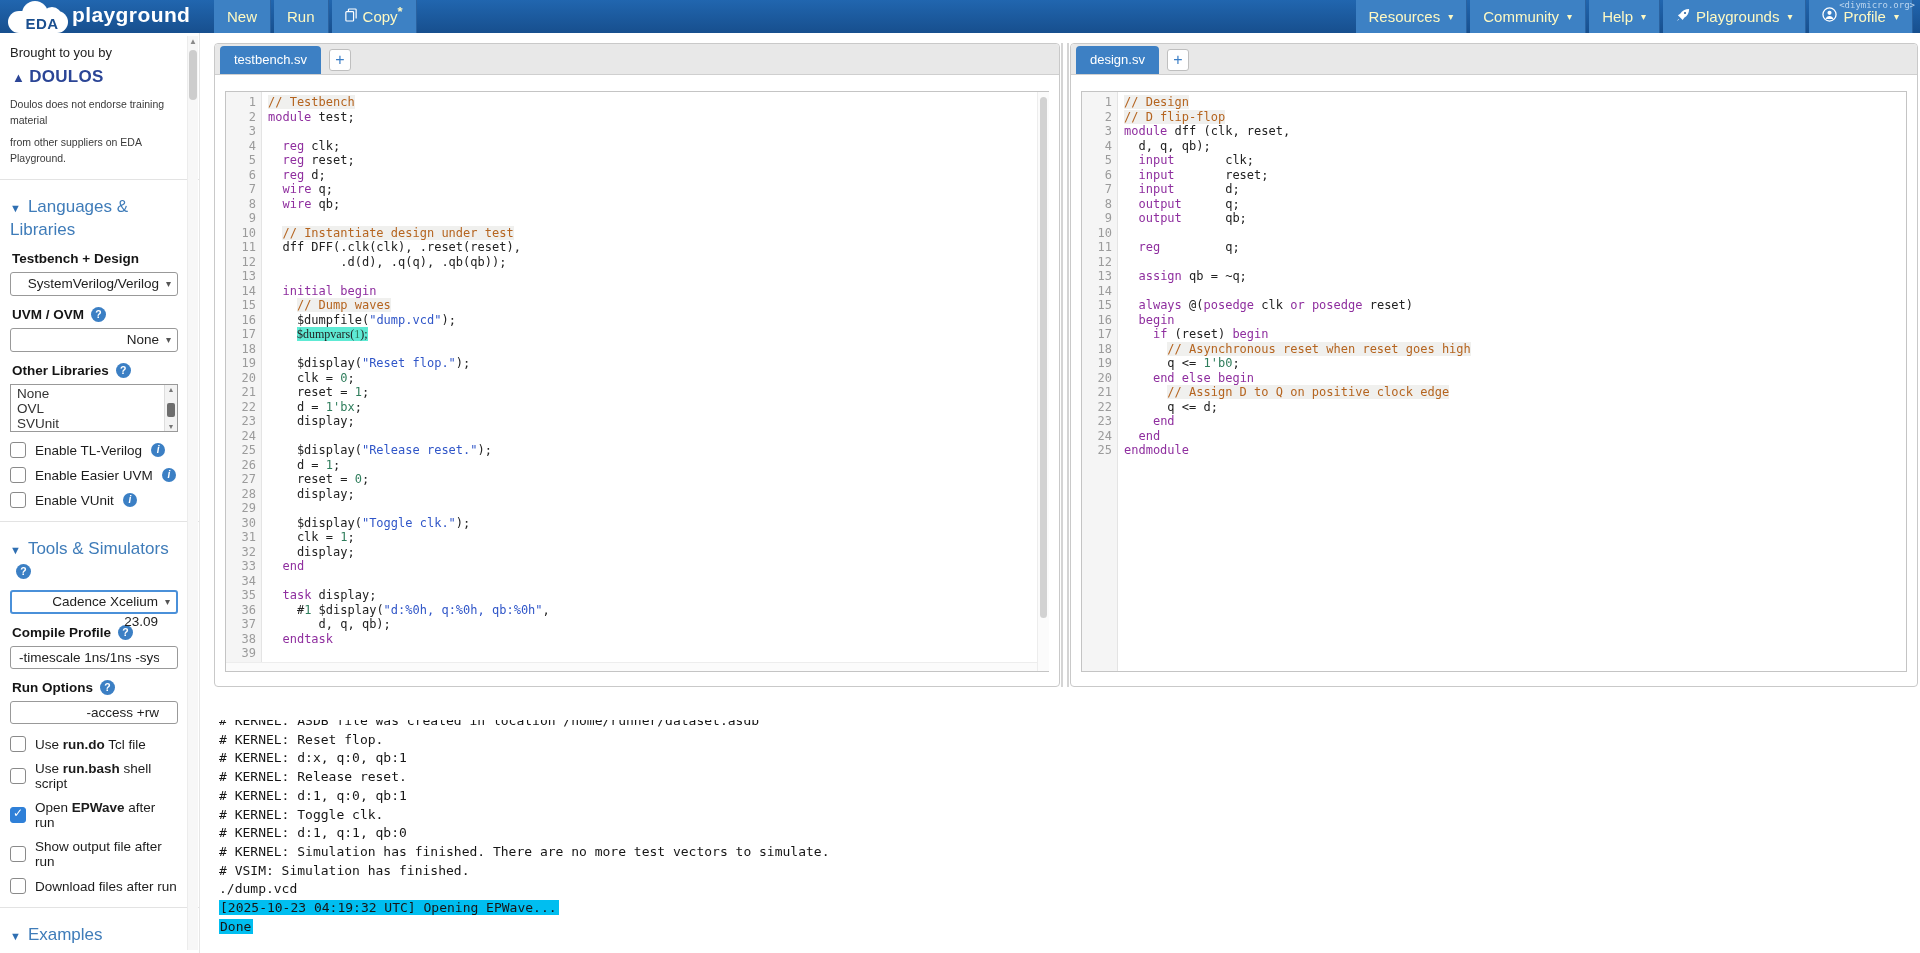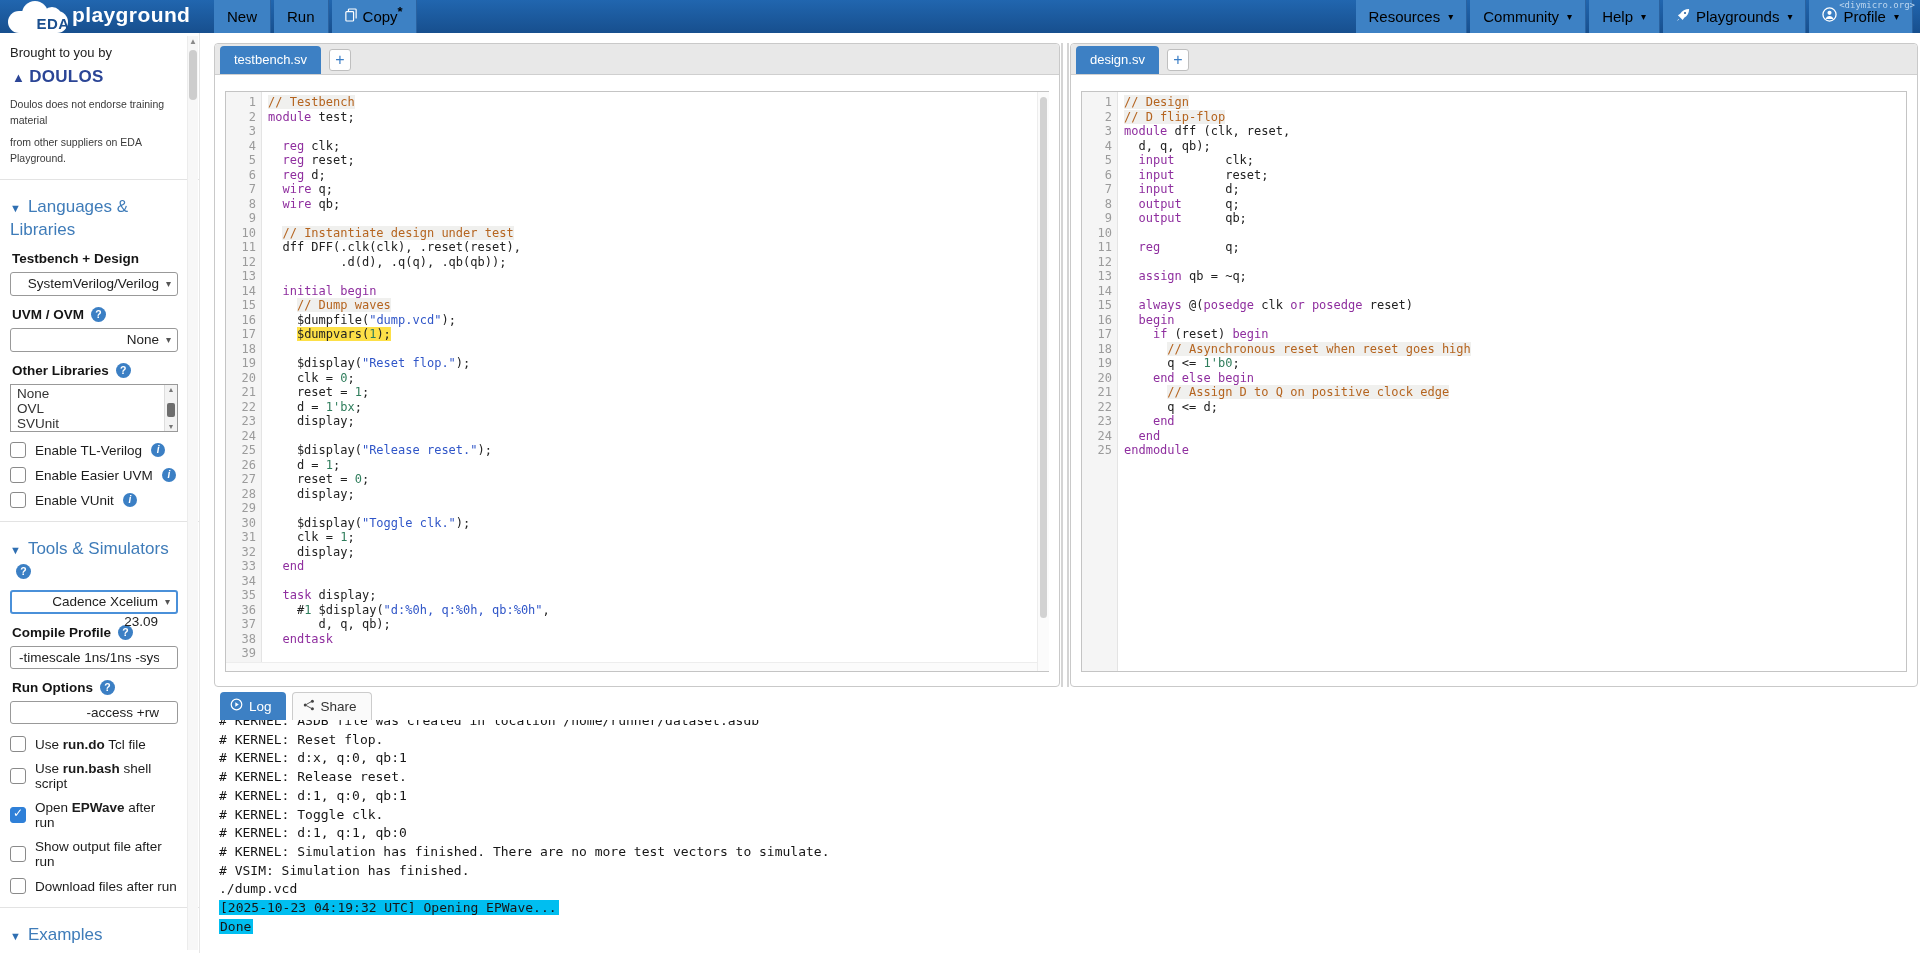--- a/index.html
+++ b/index.html
@@ -7,27 +7,27 @@
     font-family:"Liberation Sans","DejaVu Sans",sans-serif;}
 
   
   .navbar{position:absolute;left:0;top:0;right:0;height:33px;
     background:linear-gradient(#2166af,#174f8e);z-index:20;}
   .logo{position:absolute;left:8px;top:1px;display:flex;align-items:flex-start;z-index:25;}
   .cloud{position:relative;width:62px;height:34px;}
   .cloud-puff{position:absolute;left:14px;top:0;width:26px;height:26px;background:#fff;border-radius:50%;}
   .cloud-puff2{position:absolute;left:34px;top:6px;width:20px;height:20px;background:#fff;border-radius:50%;}
   .cloud-body{position:absolute;left:0;bottom:2px;width:60px;height:22px;background:#fff;border-radius:11px;}
-  .cloud-txt{position:absolute;left:18px;bottom:3px;width:54px;text-align:center;
+  .cloud-txt{position:absolute;left:7px;bottom:3px;width:54px;text-align:center;
     color:#1b4f8f;font-weight:700;font-size:15px;letter-spacing:0.5px;}
   .logo-word{color:#fff;font-weight:700;font-size:21px;letter-spacing:0.4px;margin:2px 0 0 2px;}
   .nav-left{position:absolute;left:214px;top:0;display:flex;height:33px;}
   .nav-right{position:absolute;right:4px;top:0;display:flex;height:33px;}
   .nav-btn{background:#3d81c4;border-right:1px solid #2a62a0;margin-right:3px;cursor:pointer;
-    color:#000000;font-size:15px;line-height:33px;padding:0 13px;display:flex;align-items:center;gap:6px;white-space:nowrap;}
+    color:#fef9c3;font-size:15px;line-height:33px;padding:0 13px;display:flex;align-items:center;gap:6px;white-space:nowrap;}
   .nav-caret{font-size:10px;margin-left:2px;}
   .sup{font-weight:700;font-size:13px;vertical-align:super;line-height:0;}
   .corner-text{position:absolute;right:5px;top:0;z-index:26;color:#bcd6ef;font-size:9px;
     font-family:"DejaVu Sans Mono","Liberation Mono",monospace;}
 
   
   .sidebar{position:absolute;left:0;top:33px;width:200px;bottom:0;background:#fff;
     border-right:1px solid #e6e6e6;padding:12px 22px 0 10px;}
   .sb-scroll{position:absolute;right:1px;top:3px;bottom:3px;width:11px;background:#f7f7f7;border-left:1px solid #ececec;}
   .sb-arrow{color:#8a8a8a;font-size:8px;text-align:center;line-height:12px;}
@@ -71,21 +71,21 @@
   .add-btn{width:22px;height:22px;border:1px solid #bfbfbf;border-radius:3px;margin-bottom:3px;background:#fff;
     color:#3b7ec6;font-size:16px;line-height:19px;text-align:center;cursor:pointer;}
   .editor{position:absolute;left:10px;right:10px;top:47px;bottom:14px;border:1px solid #c4c4c4;background:#fff;
     display:flex;overflow:hidden;font-family:"DejaVu Sans Mono","Liberation Mono",monospace;
     font-size:12px;line-height:14.5px;}
   .gutter{width:36px;flex:none;background:#f5f5f5;border-right:1px solid #e4e4e4;color:#9b9b9b;
     text-align:right;padding:3px 5px 0 0;}
   .codecol{flex:1;padding:3px 0 0 6px;white-space:pre;}
   .cl{height:14.5px;}
   .t-p{color:#222;} .t-k{color:#8f2f9f;} .t-c{color:#b5641f;background:#f0f0ee;}
-  .t-n{color:#2e7d5b;} .t-s{color:#3056c8;} .t-hl{background:#fde047;}
+  .t-n{color:#2e7d5b;} .t-s{color:#3056c8;} .t-hl{background:#5eead4;font-family:Liberation Serif, serif;}
   .vscroll{position:absolute;right:0;top:0;bottom:9px;width:12px;background:#fbfbfb;border-left:1px solid #ededed;}
   .vthumb{position:absolute;left:2px;right:2px;top:5px;height:90%;background:#d2d2d2;border-radius:4px;cursor:pointer;}
   .hscroll{position:absolute;left:0;right:12px;bottom:0;height:9px;background:#fbfbfb;border-top:1px solid #ededed;}
   .vsplit{position:absolute;left:1061px;top:43px;width:8px;height:644px;background:#fff;
     border-left:2px solid #d4d4d4;border-right:2px solid #d4d4d4;cursor:col-resize;}
 
   
   .logpanel{position:absolute;left:214px;top:692px;right:2px;bottom:0;background:#fff;}
   .logtabs{display:flex;gap:6px;height:28px;padding-left:6px;align-items:flex-end;}
   .logtab{background:#3d80c4;color:#fff;font-size:13.5px;border-radius:4px 4px 0 0;height:28px;
@@ -376,38 +376,20 @@
         <div>22</div>
         <div>23</div>
         <div>24</div>
         <div>25</div>
       </div>
     <div class="codecol"><div class="cl"><span class="t-c">// Design</span></div><div class="cl"><span class="t-c">// D flip-flop</span></div><div class="cl"><span class="t-k">module</span><span class="t-p"> dff (clk, reset,</span></div><div class="cl"><span class="t-p">  d, q, qb);</span></div><div class="cl"><span class="t-p">  </span><span class="t-k">input</span><span class="t-p">       clk;</span></div><div class="cl"><span class="t-p">  </span><span class="t-k">input</span><span class="t-p">       reset;</span></div><div class="cl"><span class="t-p">  </span><span class="t-k">input</span><span class="t-p">       d;</span></div><div class="cl"><span class="t-p">  </span><span class="t-k">output</span><span class="t-p">      q;</span></div><div class="cl"><span class="t-p">  </span><span class="t-k">output</span><span class="t-p">      qb;</span></div><div class="cl">&nbsp;</div><div class="cl"><span class="t-p">  </span><span class="t-k">reg</span><span class="t-p">         q;</span></div><div class="cl">&nbsp;</div><div class="cl"><span class="t-p">  </span><span class="t-k">assign</span><span class="t-p"> qb = ~q;</span></div><div class="cl">&nbsp;</div><div class="cl"><span class="t-p">  </span><span class="t-k">always</span><span class="t-p"> @(</span><span class="t-k">posedge</span><span class="t-p"> clk </span><span class="t-k">or</span><span class="t-p"> </span><span class="t-k">posedge</span><span class="t-p"> reset)</span></div><div class="cl"><span class="t-p">  </span><span class="t-k">begin</span></div><div class="cl"><span class="t-p">    </span><span class="t-k">if</span><span class="t-p"> (reset) </span><span class="t-k">begin</span></div><div class="cl"><span class="t-p">      </span><span class="t-c">// Asynchronous reset when reset goes high</span></div><div class="cl"><span class="t-p">      q &lt;= </span><span class="t-n">1'b0</span><span class="t-p">;</span></div><div class="cl"><span class="t-p">    </span><span class="t-k">end</span><span class="t-p"> </span><span class="t-k">else</span><span class="t-p"> </span><span class="t-k">begin</span></div><div class="cl"><span class="t-p">      </span><span class="t-c">// Assign D to Q on positive clock edge</span></div><div class="cl"><span class="t-p">      q &lt;= d;</span></div><div class="cl"><span class="t-p">    </span><span class="t-k">end</span></div><div class="cl"><span class="t-p">  </span><span class="t-k">end</span></div><div class="cl"><span class="t-k">endmodule</span></div></div>
   </div>
 </div>
 
 <div class="logpanel">
-  <div class="logtabs">
-    <div class="logtab">
-      <span><svg width="13" height="13" viewBox="0 0 16 16">
-            <circle cx="8" cy="8" r="6.5" fill="none" stroke="#fff" stroke-width="1.5"></circle>
-            <path d="M6.5 5.3v5.4l4.3-2.7z" fill="#fff"></path>
-          </svg></span>
-      <span>Log</span>
-    </div>
-    <div class="sharetab">
-      <span><svg width="12" height="12" viewBox="0 0 16 16">
-            <circle cx="3" cy="8" r="2" fill="#444"></circle>
-            <circle cx="12.5" cy="3" r="2" fill="#444"></circle>
-            <circle cx="12.5" cy="13" r="2" fill="#444"></circle>
-            <path d="M4.5 7.2 11 3.6M4.5 8.8 11 12.4" stroke="#444" stroke-width="1.2"></path>
-          </svg></span>
-      <span>Share</span>
-    </div>
-  </div>
   <div class="logbody" id="log-body">
       <div class="log-line clipped"><span># KERNEL: ASDB file was created in location /home/runner/dataset.asdb</span></div>
       <div class="log-line"><span># KERNEL: Reset flop.</span></div>
       <div class="log-line"><span># KERNEL: d:x, q:0, qb:1</span></div>
       <div class="log-line"><span># KERNEL: Release reset.</span></div>
       <div class="log-line"><span># KERNEL: d:1, q:0, qb:1</span></div>
       <div class="log-line"><span># KERNEL: Toggle clk.</span></div>
       <div class="log-line"><span># KERNEL: d:1, q:1, qb:0</span></div>
       <div class="log-line"><span># KERNEL: Simulation has finished. There are no more test vectors to simulate.</span></div>
       <div class="log-line"><span># VSIM: Simulation has finished.</span></div>

